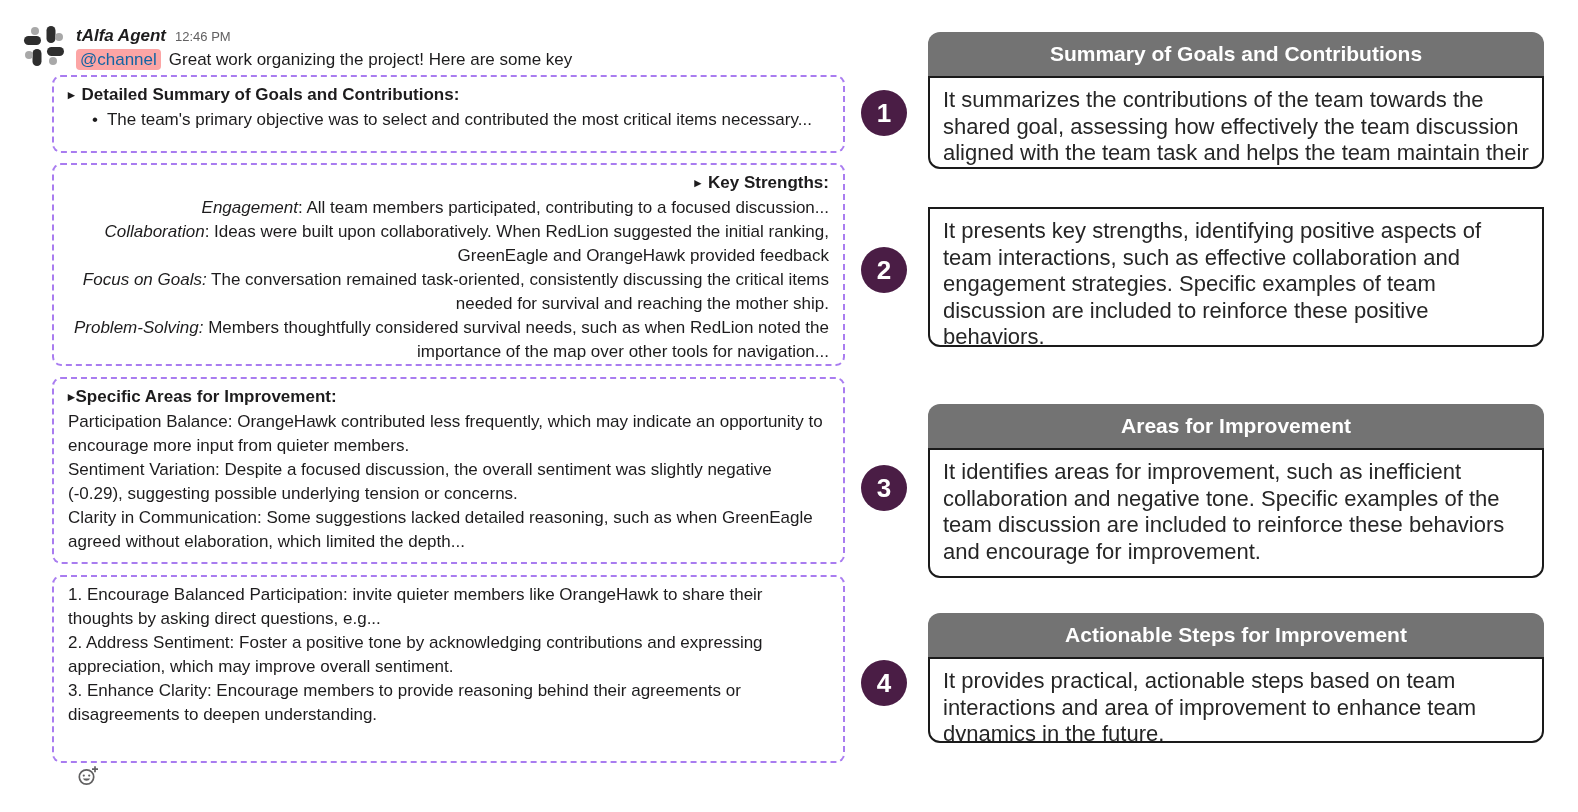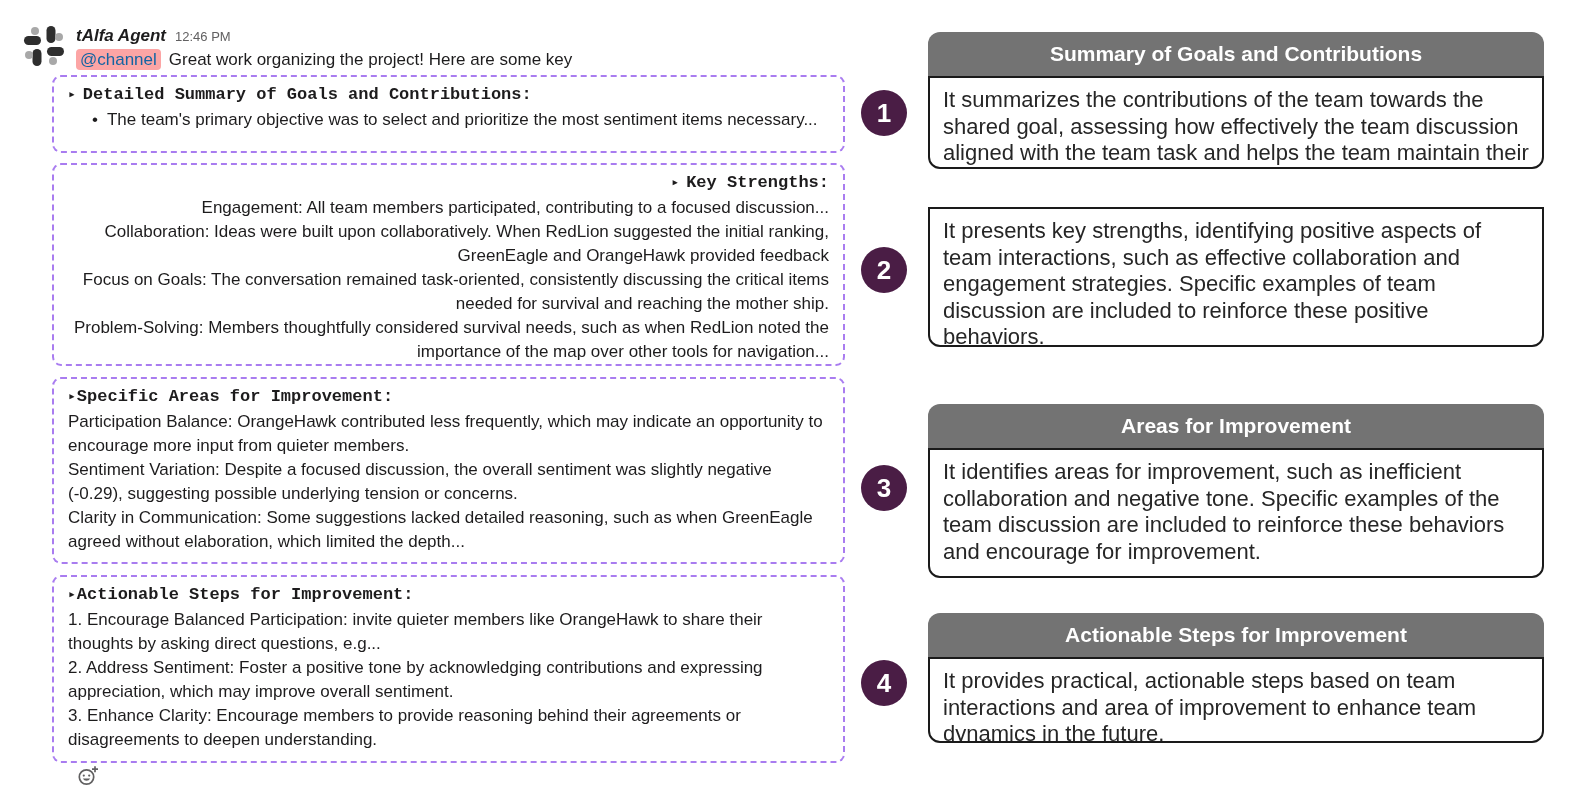--- a/index.html
+++ b/index.html
@@ -15,27 +15,27 @@
   .msg-row { position:absolute; left:76px; top:50px; font-size:17px; white-space:nowrap; }
   .mention { color:#1264a3; background:#fca5a5; border-radius:4px; padding:1px 4px; margin-right:8px; }
 
   
   .dash-box { position:absolute; left:52px; width:793px; border:2px dashed #a97cf0; border-radius:9px;
               padding:6px 14px; font-size:17px; line-height:24px; overflow:hidden; }
   .box-1 { top:75px;  height:78px; }
   .box-2 { top:163px; height:203px;text-align:right; }
   .box-3 { top:377px; height:187px; }
   .box-4 { top:575px; height:188px; }
-  .box-title { font-weight:bold;font-family:Liberation Mono, monospace; }
+  .box-title { font-weight:bold; }
   .caret { font-size:13px; position:relative; top:-1px; }
   .caret.spaced { margin-right:7px; }
   .caret.tight { margin-right:1px; }
   .bullet-line { padding-left:24px; }
   .bullet-glyph { margin-right:9px; }
-  .em { }
+  .em { font-style:italic; }
 
   
   .num-circle { position:absolute; left:861px; width:46px; height:46px; border-radius:50%;
                 background:#4a1d45; color:#fff; font-weight:bold; font-size:26px;
                 display:flex; align-items:center; justify-content:center; }
   .nc-1 { top:90px; } .nc-2 { top:247px; } .nc-3 { top:465px; } .nc-4 { top:660px; }
 
   
   .card { position:absolute; left:928px; width:616px; }
   .card-header { height:44px; background:#737373; color:#ffffff; font-weight:bold; font-size:21px;
@@ -71,40 +71,39 @@
   <div class="name-row">
     <span class="sender">tAlfa Agent</span><span class="timestamp">12:46 PM</span>
   </div>
 
   <div class="msg-row">
     <span class="mention">@channel</span><span>Great work organizing the project! Here are some key</span>
   </div>
 
   <div class="dash-box box-1">
     <div class="box-title"><span class="caret spaced">▸</span><span>Detailed Summary of Goals and Contributions:</span></div>
-    <div class="bullet-line"><span class="bullet-glyph">•</span><span>The team's primary objective was to select and prioritize the most sentiment items necessary...</span></div>
+    <div class="bullet-line"><span class="bullet-glyph">•</span><span>The team's primary objective was to select and contributed the most critical items necessary...</span></div>
   </div>
 
   <div class="dash-box box-2">
     <div class="box-title"><span class="caret spaced">▸</span><span>Key Strengths:</span></div>
     <div><span class="em">Engagement</span><span>: All team members participated, contributing to a focused discussion...</span></div>
     <div><span class="em">Collaboration</span><span>: Ideas were built upon collaboratively. When RedLion suggested the initial ranking, GreenEagle and OrangeHawk provided feedback</span></div>
     <div><span class="em">Focus on Goals:</span><span> The conversation remained task-oriented, consistently discussing the critical items needed for survival and reaching the mother ship.</span></div>
     <div><span class="em">Problem-Solving:</span><span> Members thoughtfully considered survival needs, such as when RedLion noted the importance of the map over other tools for navigation...</span></div>
   </div>
 
   <div class="dash-box box-3">
     <div class="box-title"><span class="caret tight">▸</span><span>Specific Areas for Improvement:</span></div>
     <div>Participation Balance: OrangeHawk contributed less frequently, which may indicate an opportunity to encourage more input from quieter members.</div>
     <div>Sentiment Variation: Despite a focused discussion, the overall sentiment was slightly negative (-0.29), suggesting possible underlying tension or concerns.</div>
     <div>Clarity in Communication: Some suggestions lacked detailed reasoning, such as when GreenEagle agreed without elaboration, which limited the depth...</div>
   </div>
 
   <div class="dash-box box-4">
-    <div class="box-title"><span class="caret tight">▸</span><span>Actionable Steps for Improvement:</span></div>
     <div>1. Encourage Balanced Participation: invite quieter members like OrangeHawk to share their thoughts by asking direct questions, e.g...</div>
     <div>2. Address Sentiment: Foster a positive tone by acknowledging contributions and expressing appreciation, which may improve overall sentiment.</div>
     <div>3. Enhance Clarity: Encourage members to provide reasoning behind their agreements or disagreements to deepen understanding.</div>
   </div>
 
   <button class="add-reaction">
     <svg viewBox="0 0 24 24" width="24" height="24">
       <circle cx="10.5" cy="13" r="7.2" fill="none" stroke="#616061" stroke-width="1.7"></circle>
       <circle cx="7.8" cy="11.6" r="1.1" fill="#616061"></circle>
       <circle cx="13.2" cy="11.6" r="1.1" fill="#616061"></circle>

